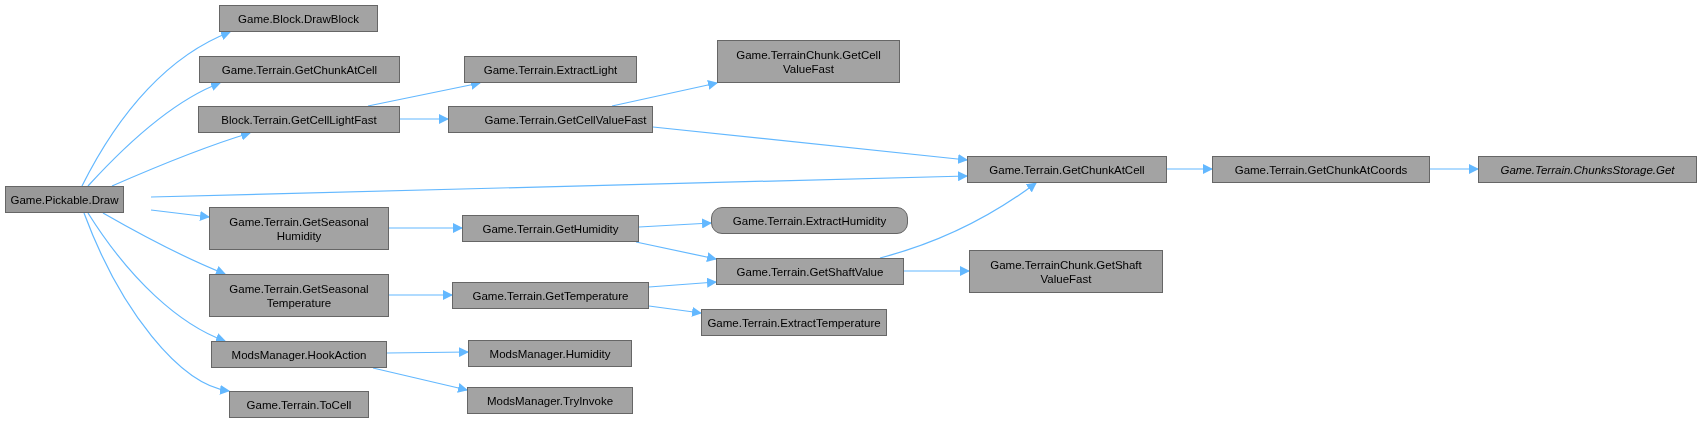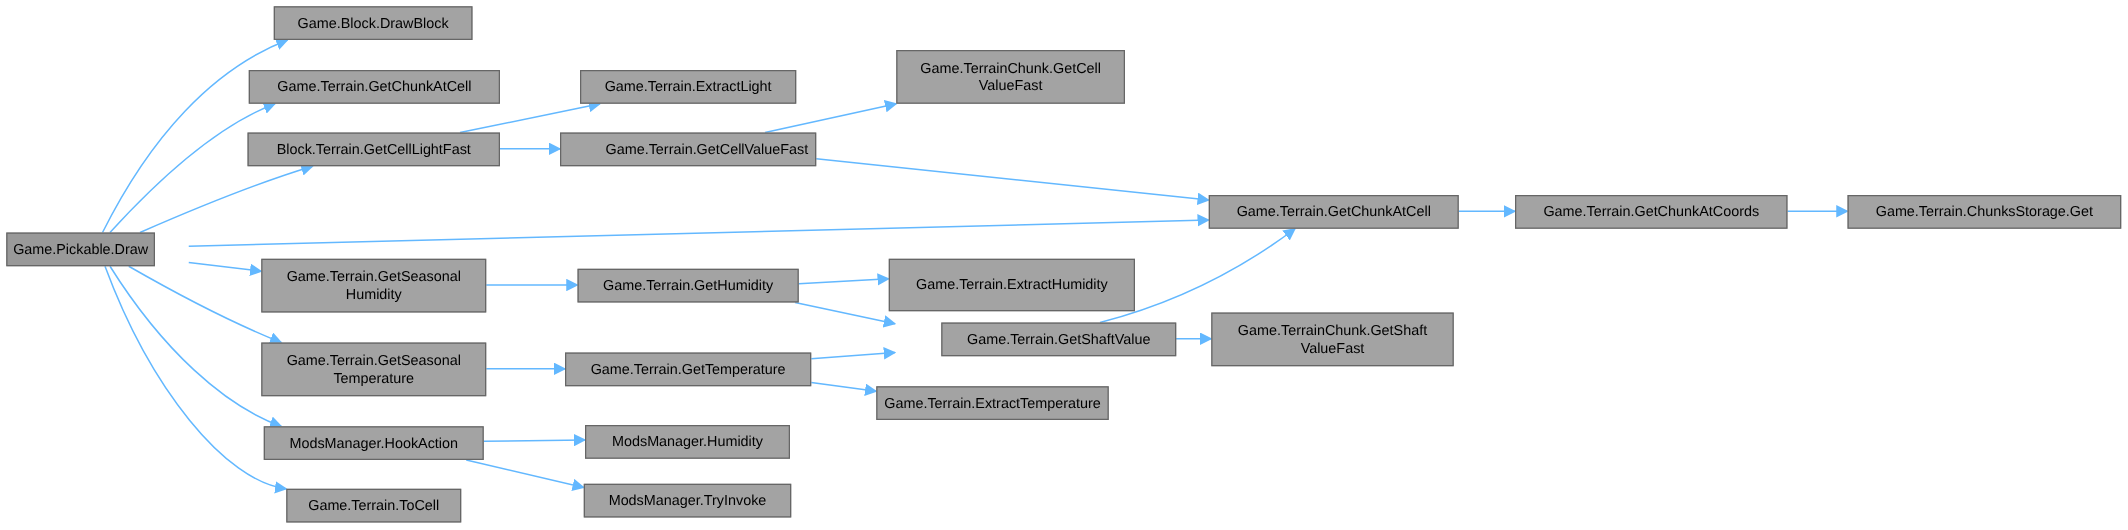--- a/index.html
+++ b/index.html
@@ -61,21 +61,21 @@
     <div class="node" style="left: 211px; top: 341px; width: 176px; height: 27px;">ModsManager.HookAction</div>
     <div class="node" style="left: 229px; top: 391px; width: 140px; height: 27px;">Game.Terrain.ToCell</div>
     <div class="node" style="left: 464px; top: 56px; width: 173px; height: 27px;">Game.Terrain.ExtractLight</div>
     <div class="node" style="left: 448px; top: 106px; width: 205px; height: 27px; padding-left: 36px;">Game.Terrain.GetCellValueFast</div>
     <div class="node" style="left: 717px; top: 40px; width: 183px; height: 43px;">Game.TerrainChunk.GetCell
 ValueFast</div>
     <div class="node" style="left: 462px; top: 215px; width: 177px; height: 27px;">Game.Terrain.GetHumidity</div>
     <div class="node" style="left: 452px; top: 282px; width: 197px; height: 27px;">Game.Terrain.GetTemperature</div>
     <div class="node" style="left: 468px; top: 340px; width: 164px; height: 27px;">ModsManager.Humidity</div>
     <div class="node" style="left: 467px; top: 387px; width: 166px; height: 27px;">ModsManager.TryInvoke</div>
-    <div class="node" style="left: 711px; top: 207px; width: 197px; height: 42px;">Game.Terrain.ExtractHumidity</div>
-    <div class="node" style="left: 716px; top: 258px; width: 188px; height: 27px; margin-left: 37px;">Game.Terrain.GetShaftValue</div>
+    <div class="node" style="left: 711px; top: 207px; width: 197px; height: 27px; border-radius: 11px;">Game.Terrain.ExtractHumidity</div>
+    <div class="node" style="left: 716px; top: 258px; width: 188px; height: 27px;">Game.Terrain.GetShaftValue</div>
     <div class="node" style="left: 701px; top: 309px; width: 186px; height: 27px;">Game.Terrain.ExtractTemperature</div>
     <div class="node" style="left: 967px; top: 156px; width: 200px; height: 27px;">Game.Terrain.GetChunkAtCell</div>
     <div class="node" style="left: 1212px; top: 156px; width: 218px; height: 27px;">Game.Terrain.GetChunkAtCoords</div>
-    <div class="node" style="left: 1478px; top: 156px; width: 219px; height: 27px;">Game.Terrain.ChunksStorage.Get</div>
+    <div class="node" style="left: 1478px; top: 156px; width: 219px; height: 27px; font-style: italic;">Game.Terrain.ChunksStorage.Get</div>
     <div class="node" style="left: 969px; top: 250px; width: 194px; height: 43px;">Game.TerrainChunk.GetShaft
 ValueFast</div>
   </div>
 
 </body></html>

